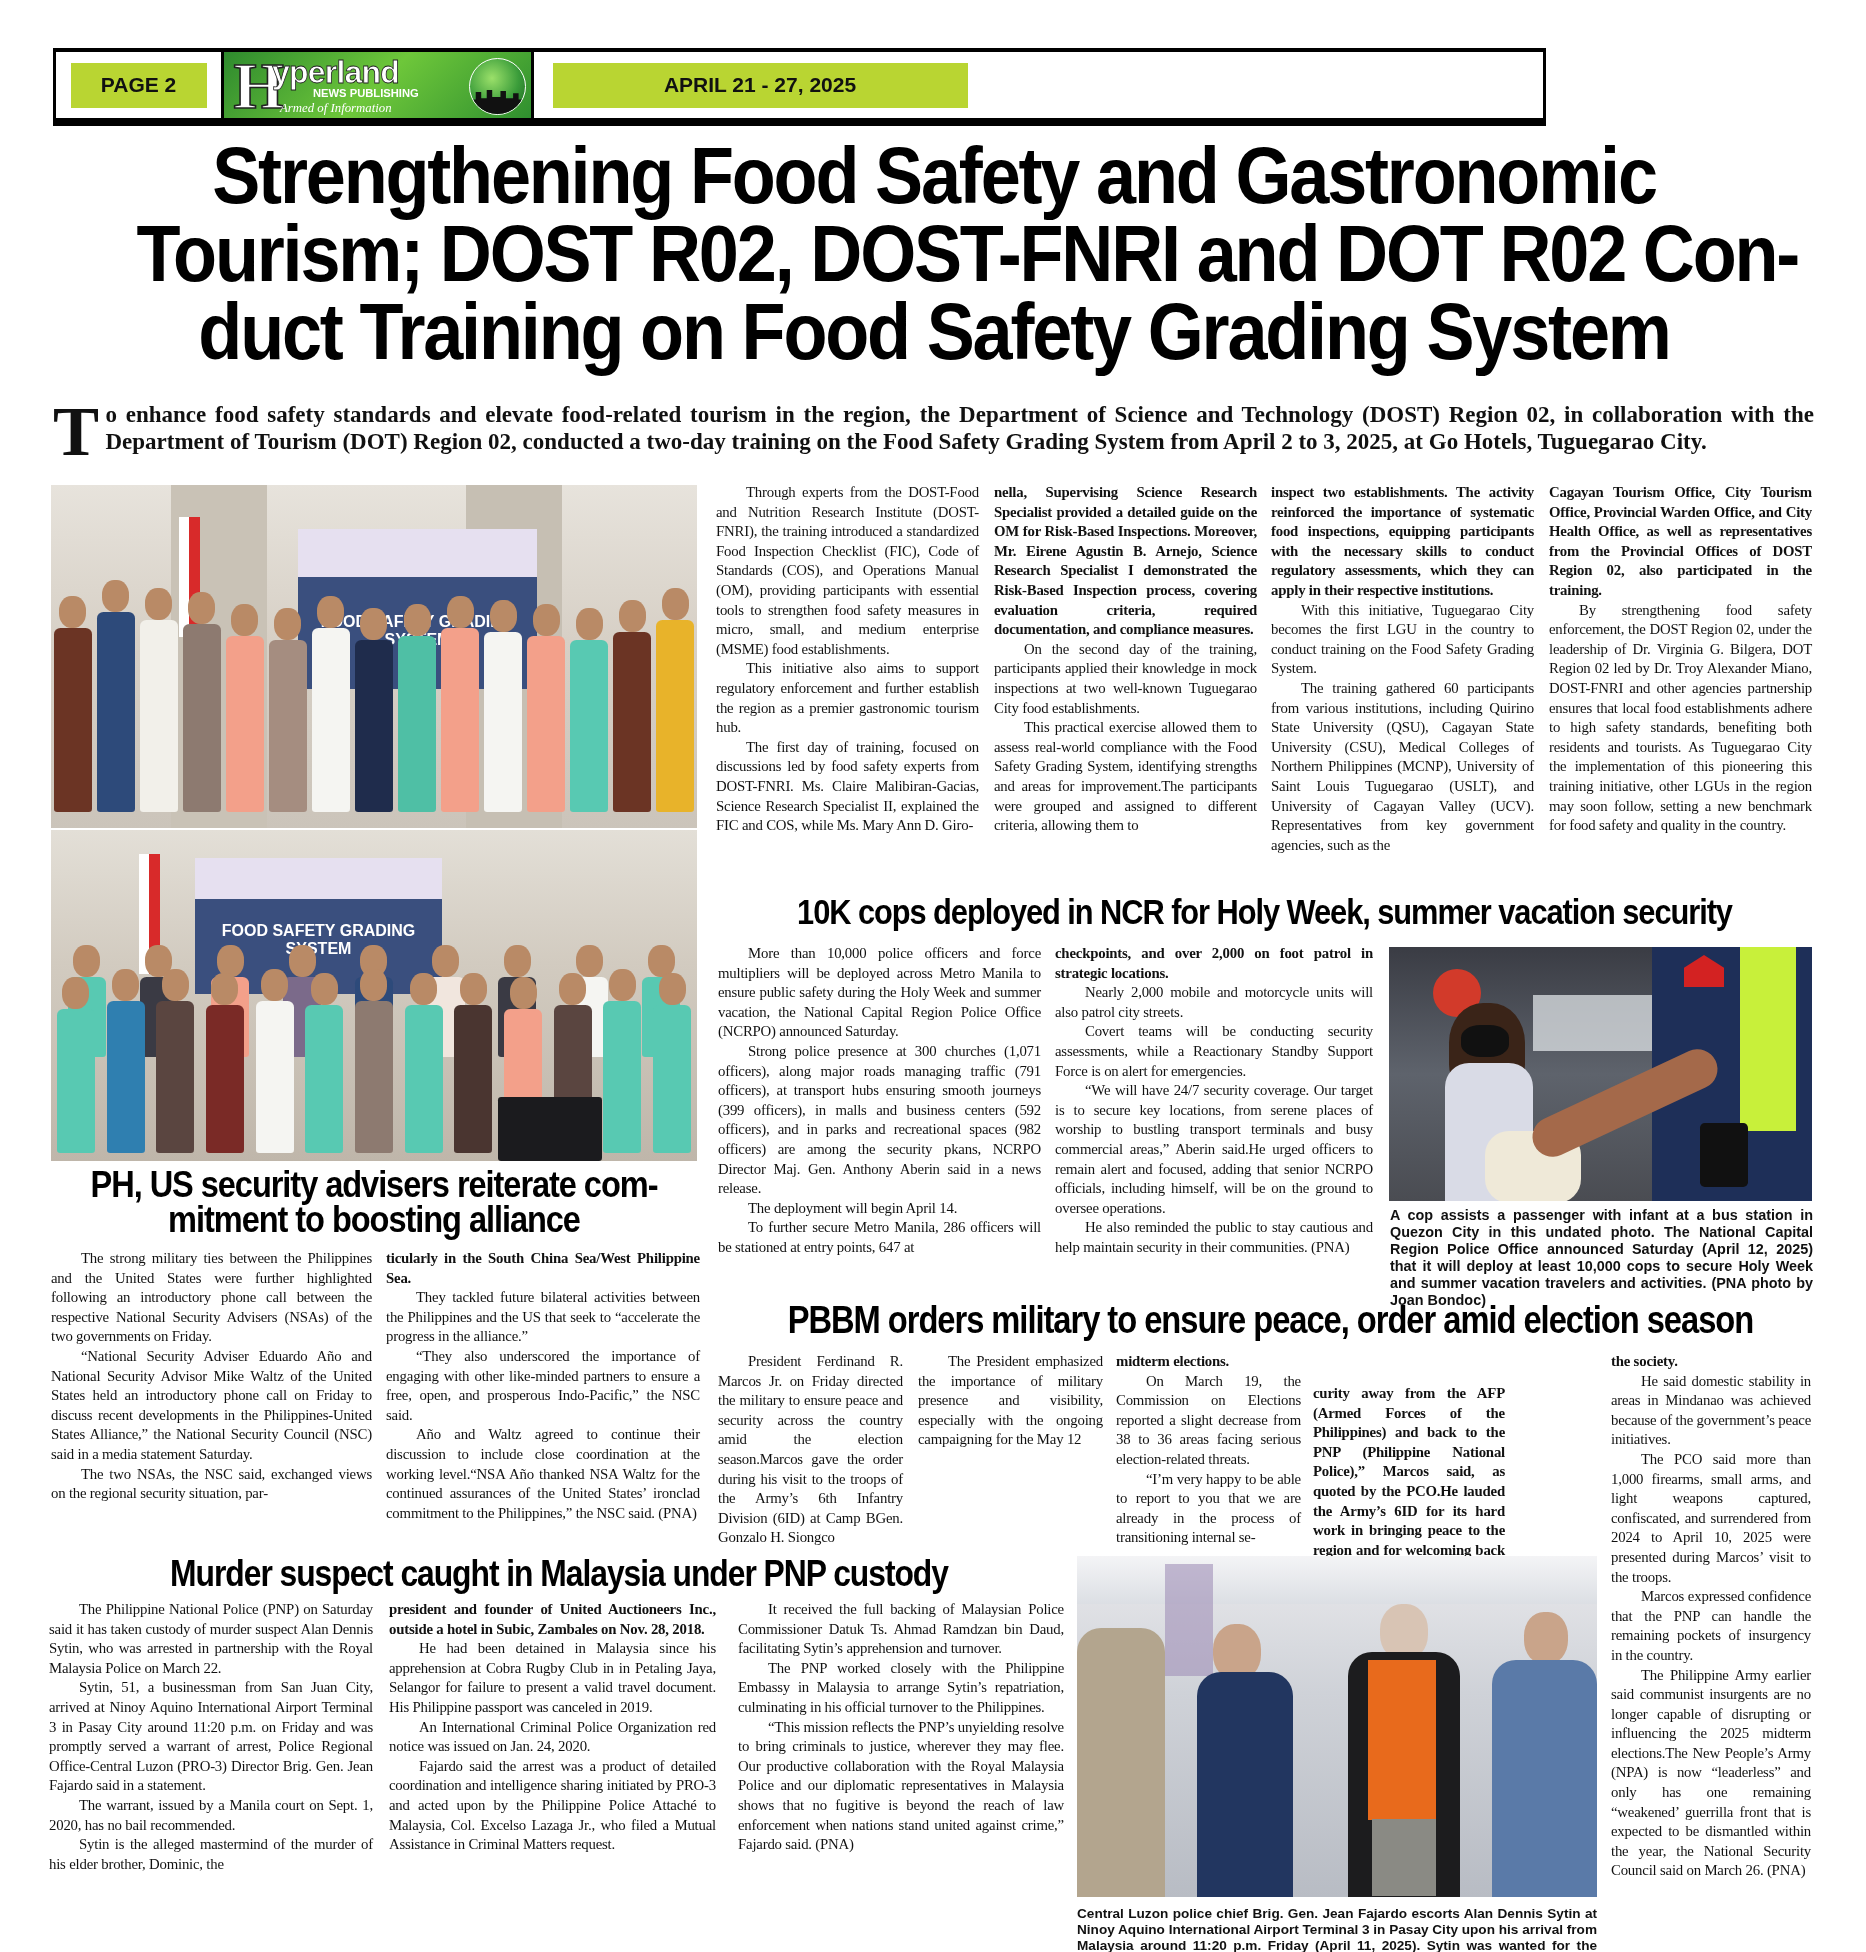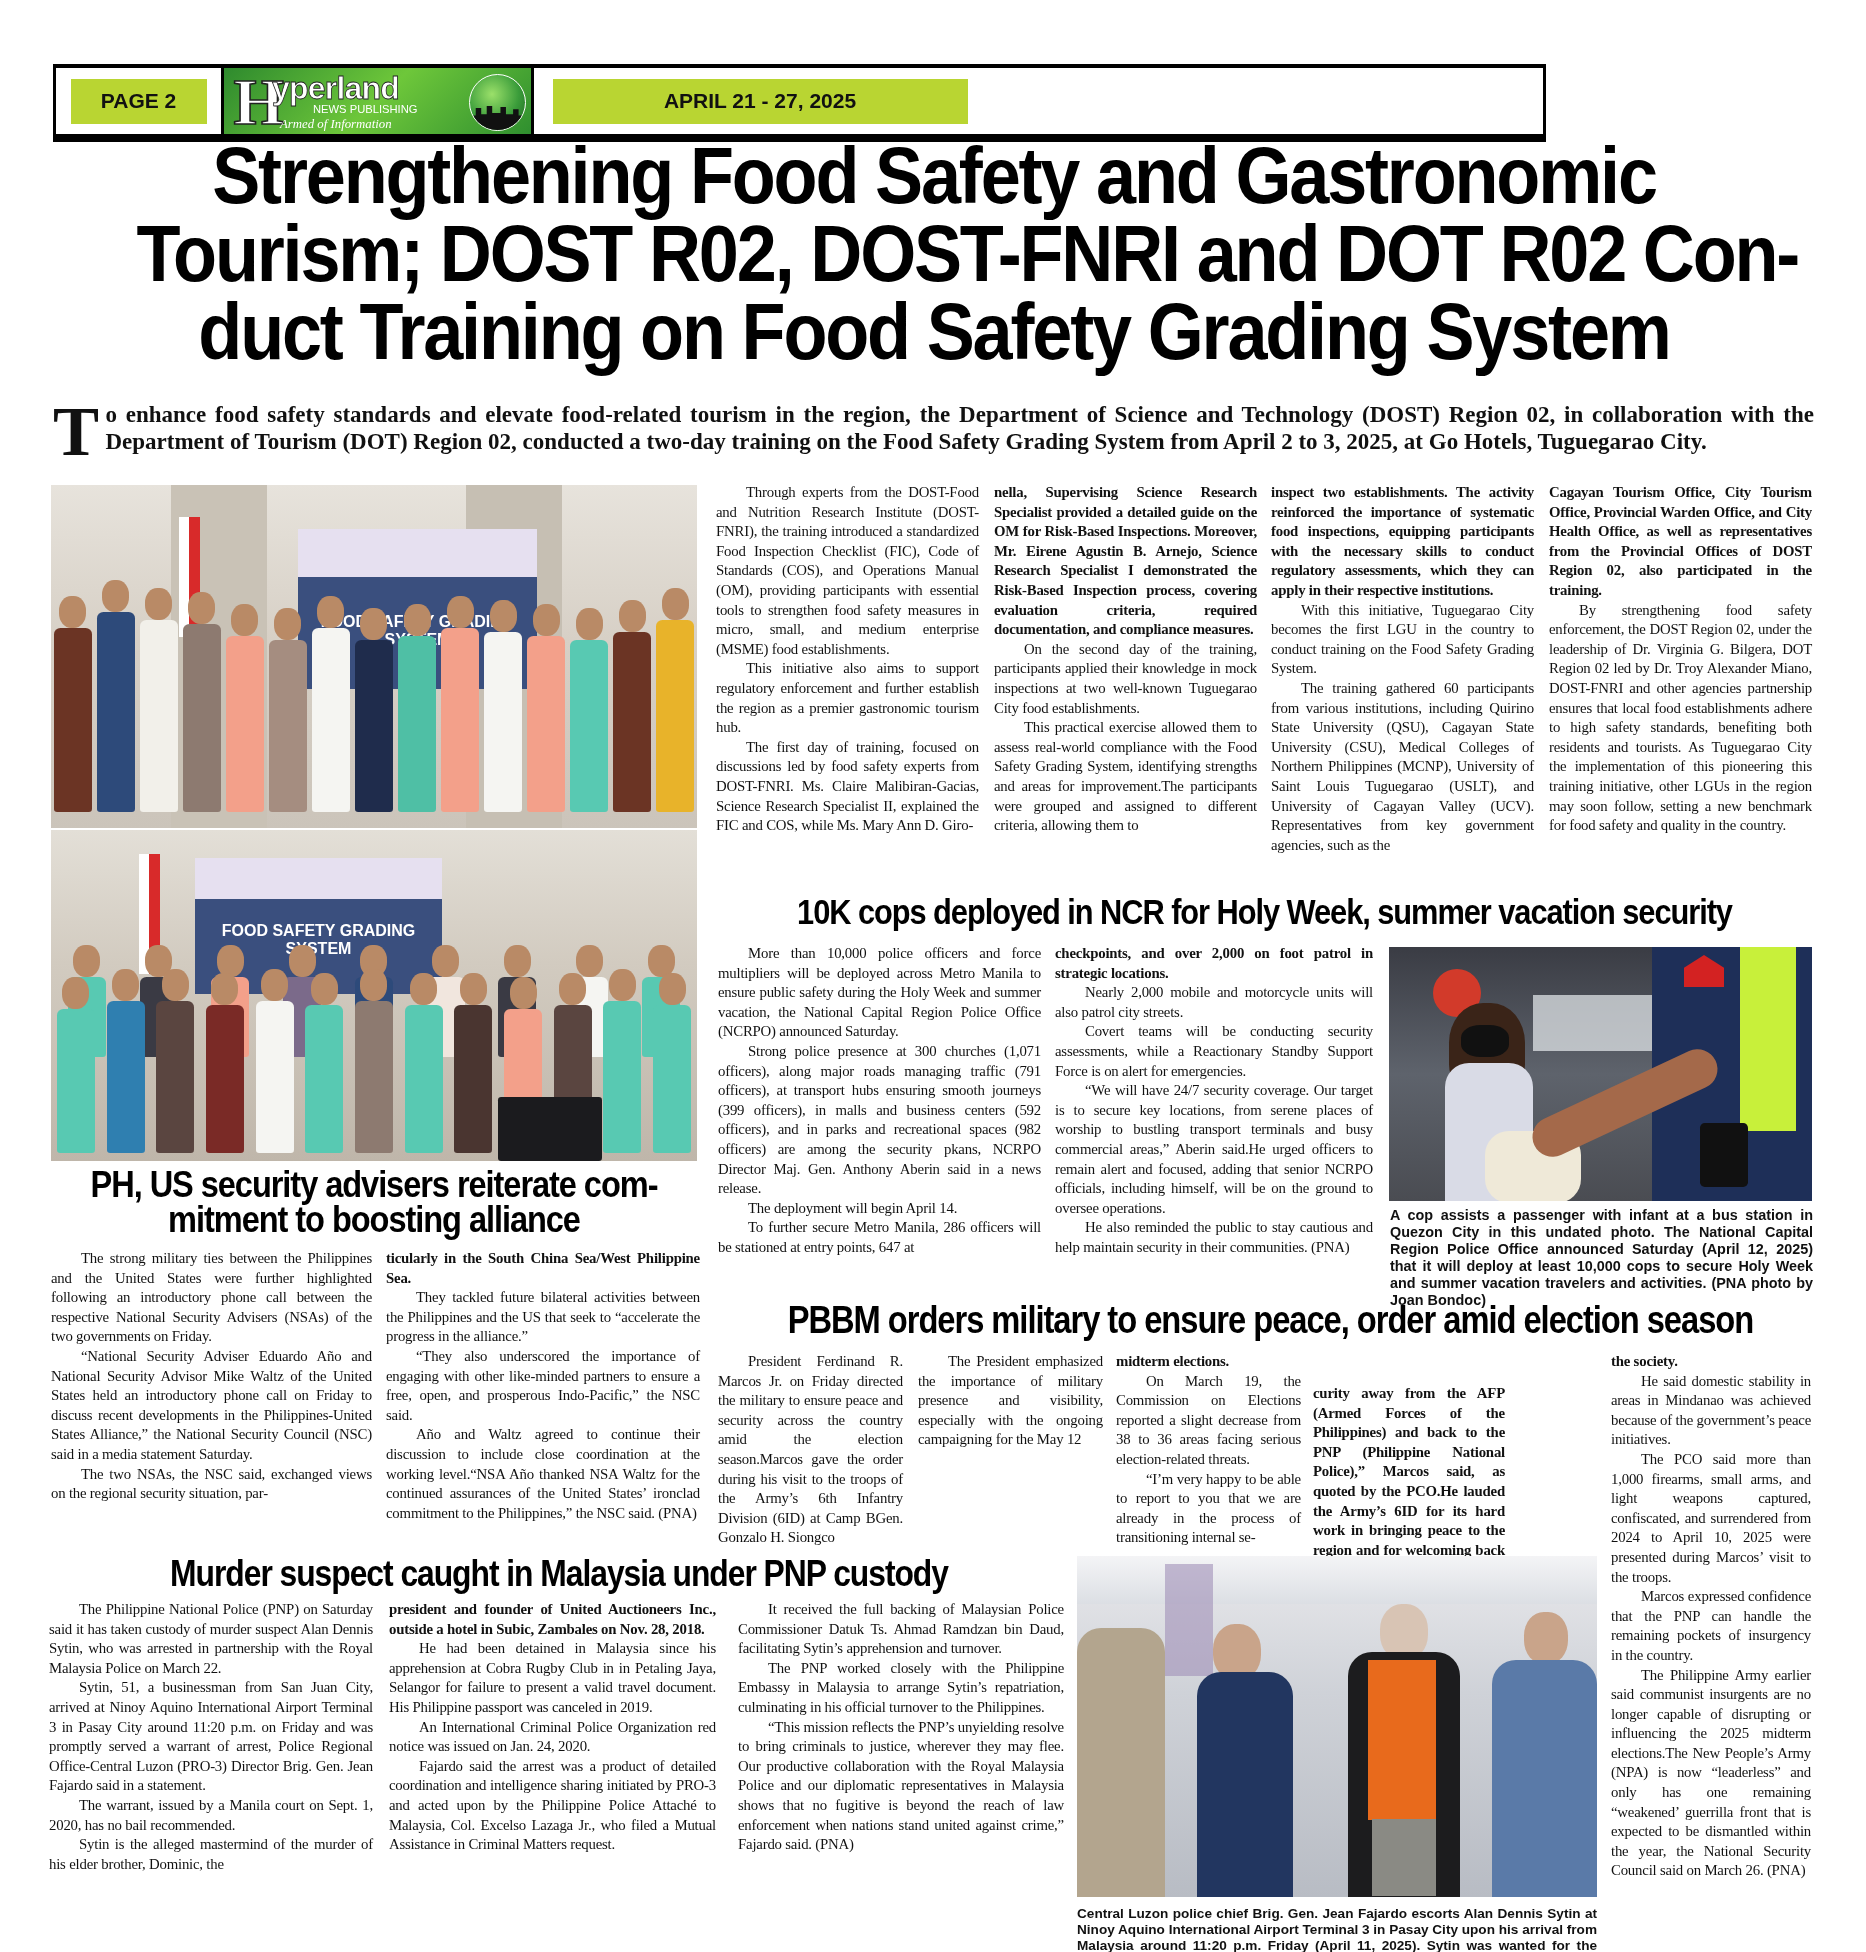--- a/index.html
+++ b/index.html
@@ -1,32 +1,32 @@
 <!DOCTYPE html>
 <html style="font-size:12.8px"><head>
 <meta charset="utf-8">
 <style>
   * { box-sizing: border-box; margin: 0; padding: 0; }
   html, body { width: 1867px; height: 1953px; background: #ffffff; overflow: hidden; }
   body { position: relative; font-family: "Liberation Serif", serif; color: #111; }
 
   
-  .masthead { position: absolute; left: 53px; top: 64px; width: 1493px; height: 78px;
+  .masthead { position: absolute; left: 53px; top: 48px; width: 1493px; height: 78px;
     border-top: 4px solid #000; border-bottom: 8px solid #000; border-left: 3.2px solid #000; border-right: 3.2px solid #000;
     display: flex; }
   .mh-page { width: 168px; display: flex; align-items: center; justify-content: center; border-right: 3.2px solid #000; }
   .mh-page .pill { background: #b9d532; width: 136px; height: 45px; display: flex; align-items: center; justify-content: center;
     font-family: "Liberation Sans", sans-serif; font-weight: 700; font-size: 21px; color: #111; }
   .mh-logo { width: 310px; border-right: 3.2px solid #000; background: linear-gradient(135deg, #2e8a2e 0%, #6ec73a 50%, #2f8f2f 100%);
     position: relative; overflow: hidden; }
   .mh-logo .brand-h { position: absolute; left: 9.6px; top: 1.6px; font-family: "Liberation Serif", serif; font-weight: 700; font-size: 65px;
     color: #fff; line-height: 65px; -webkit-text-stroke: 1.6px #222; }
   .mh-logo .brand-rest { position: absolute; left: 48px; top: 1.6px; font-family: Liberation Sans, sans-serif; font-weight: 700; font-size: 32px;
     color: #fff; -webkit-text-stroke: 0.8px #222; letter-spacing: -0.8px; }
-  .mh-logo .brand-sub { position: absolute; left: 89px; top: 35px; font-family: "Liberation Sans", sans-serif; font-size: 11.2px; color: #fff; font-weight: 400; }
+  .mh-logo .brand-sub { position: absolute; left: 89px; top: 35px; font-family: "Liberation Sans", sans-serif; font-size: 11.2px; color: #fff; font-weight: 700; }
   .mh-logo .brand-tag { position: absolute; left: 56px; top: 49px; font-family: "Liberation Serif", serif; font-style: italic; font-size: 12.8px; color: #fff; }
   .mh-logo .globe { position: absolute; right: 4.8px; top: 6.4px; width: 57px; height: 57px; border-radius: 50%;
     background: radial-gradient(circle at 40% 35%, #9be06a 0%, #3a9c3a 55%, #1c5c1c 100%); border: 1.6px solid #fff; overflow: hidden; }
   .mh-logo .globe .city { position: absolute; left: 0; bottom: 0; width: 100%; height: 45%; background: #111;
     clip-path: polygon(0 40%,10% 40%,10% 10%,20% 10%,20% 35%,30% 35%,30% 0,40% 0,40% 30%,55% 30%,55% 5%,65% 5%,65% 35%,78% 35%,78% 15%,88% 15%,88% 40%,100% 40%,100% 100%,0 100%); }
   .mh-section { flex: 1; display: flex; align-items: center; justify-content: center; border-right: 3.2px solid #000; }
   .mh-section span { font-family: "Liberation Serif", serif; font-weight: 700; font-size: 41px; letter-spacing: 0; transform: scaleX(0.82); display: inline-block; }
   .mh-date { width: 452px; display: flex; align-items: center; justify-content: center; }
   .mh-date .pill { background: #b9d532; width: 415px; height: 45px; display: flex; align-items: center; justify-content: center;
     font-family: "Liberation Sans", sans-serif; font-weight: 700; font-size: 21px; }

